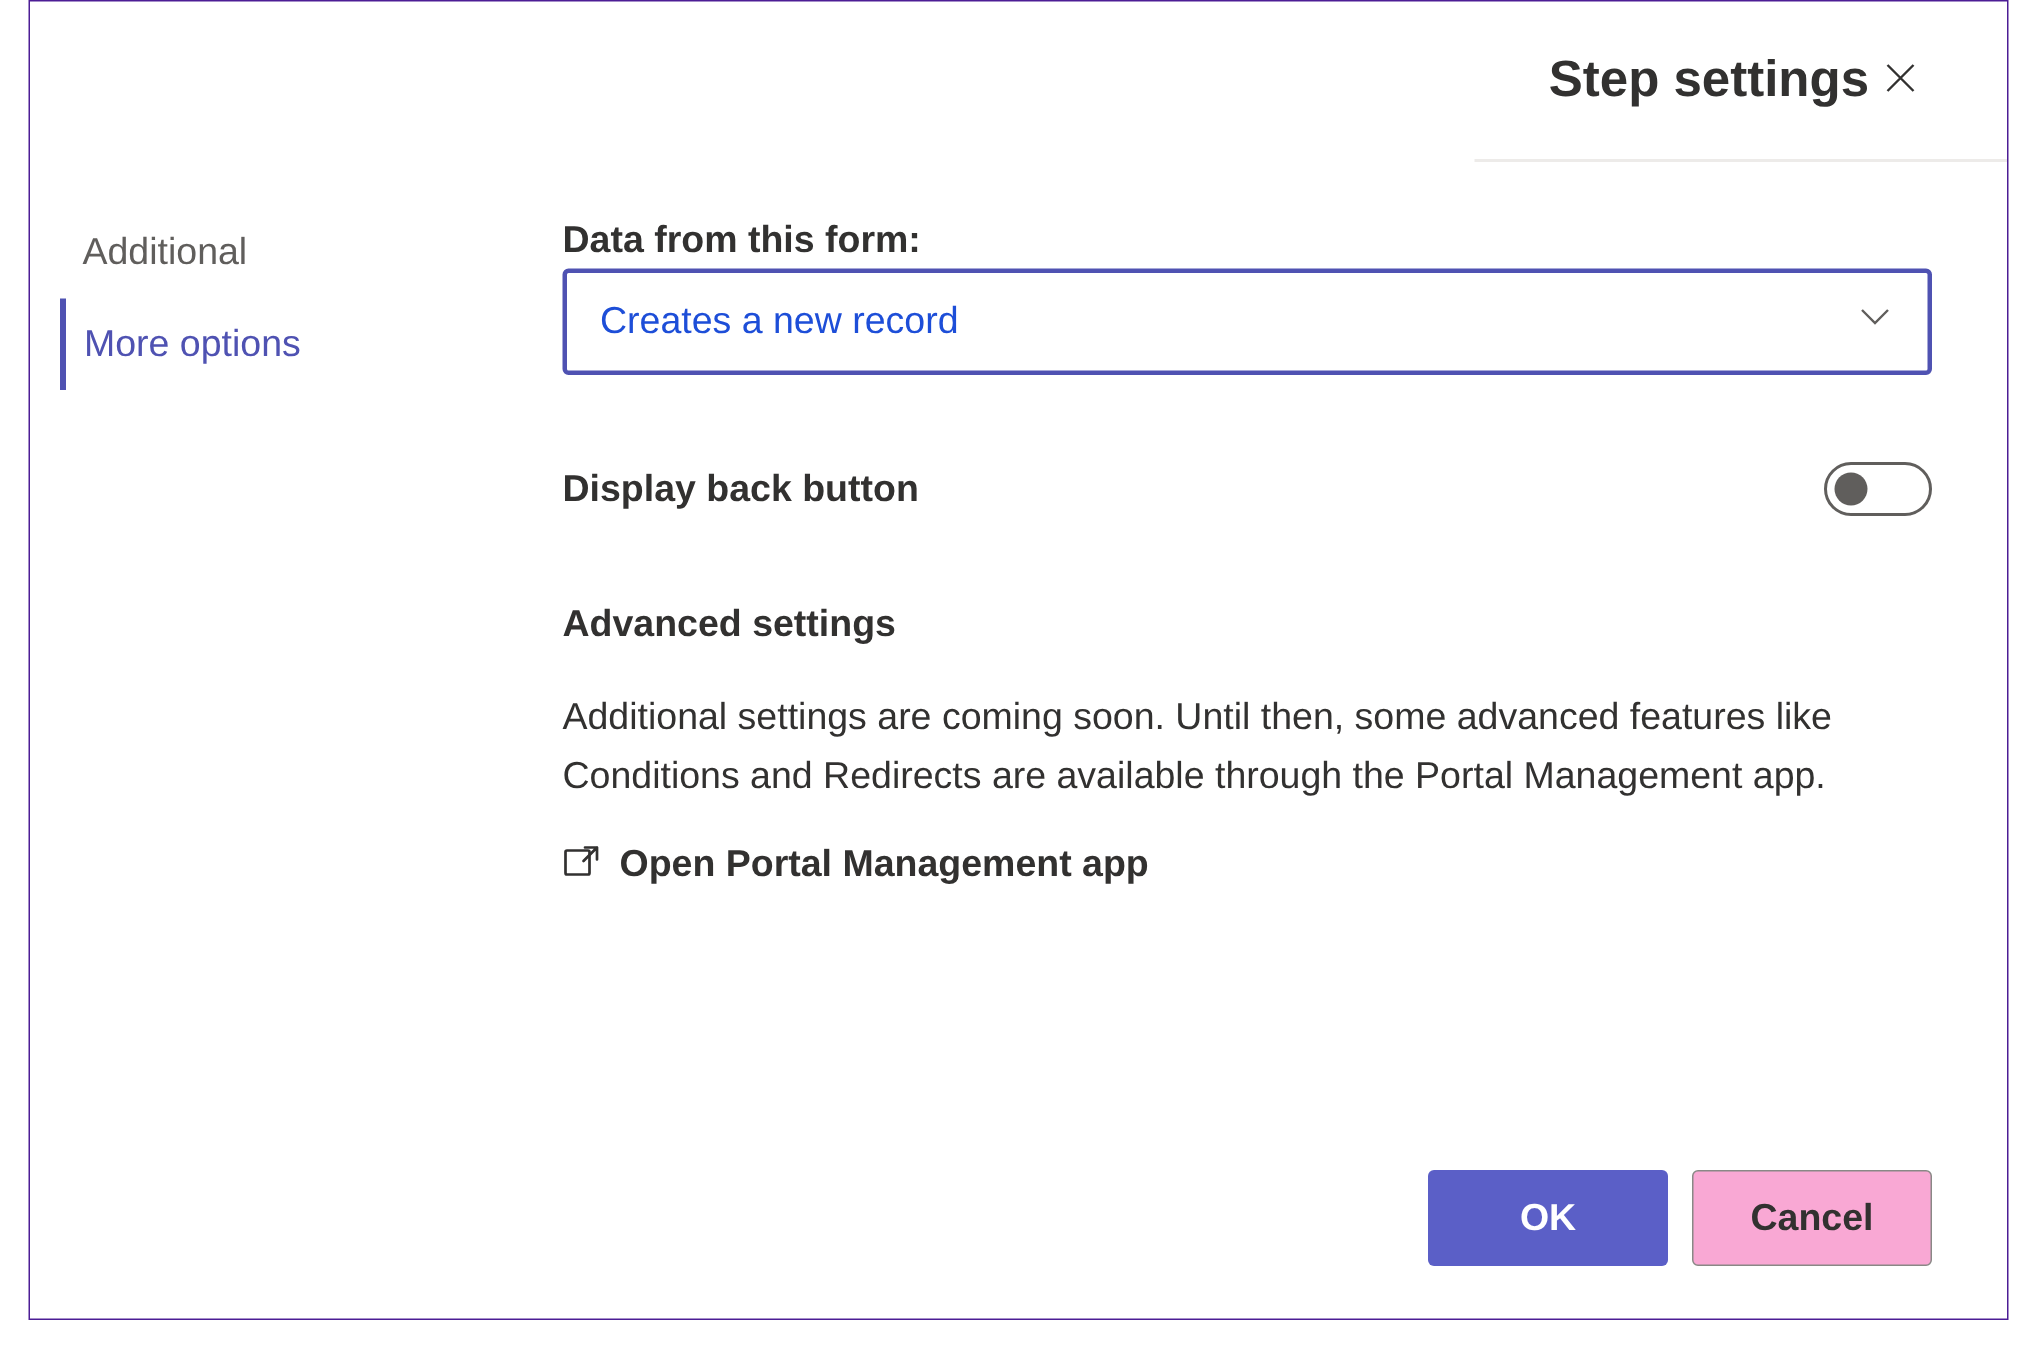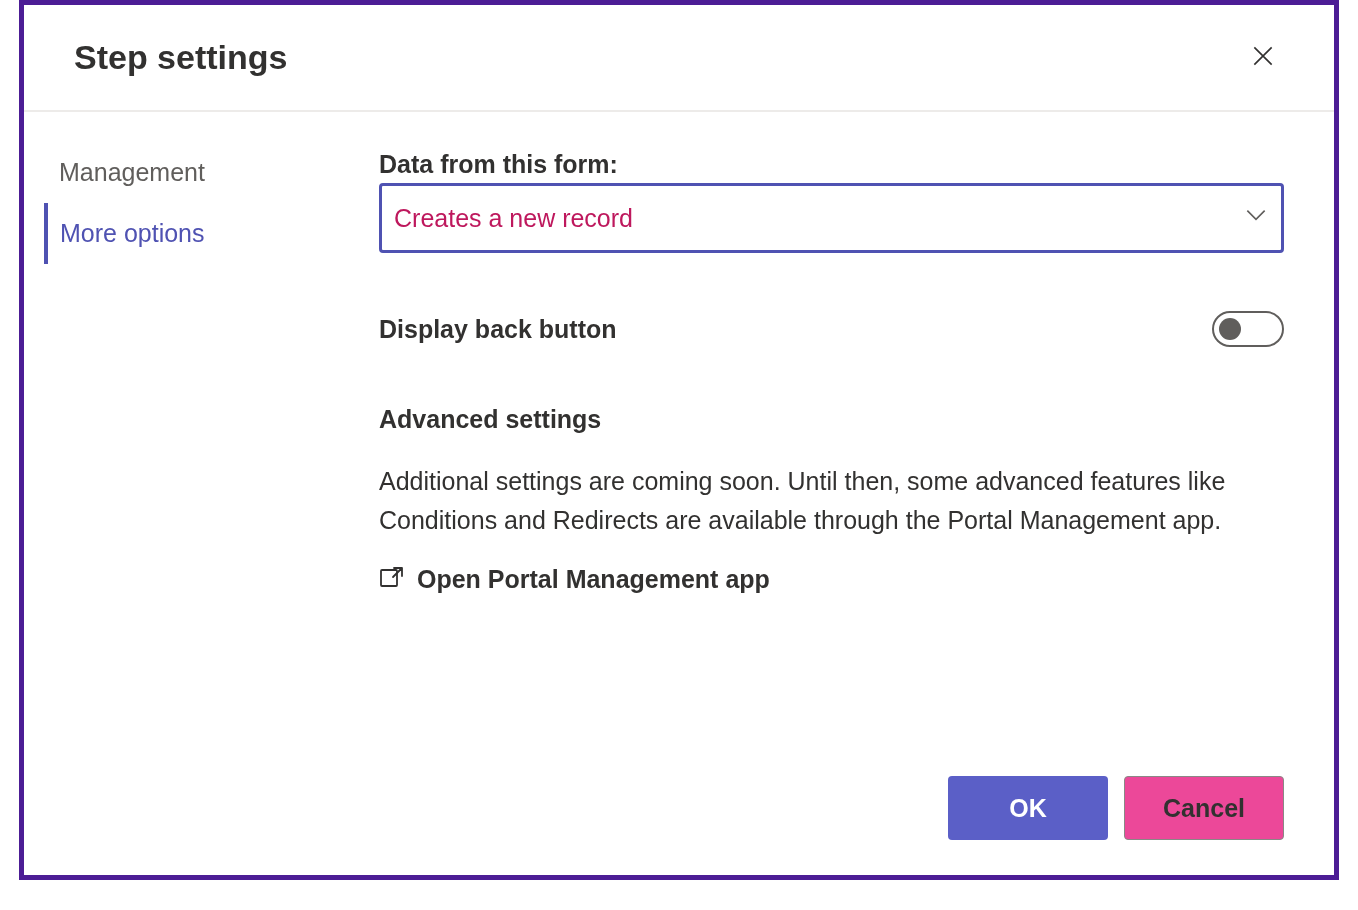--- a/index.html
+++ b/index.html
@@ -11,25 +11,26 @@
       font-family: 'Segoe UI', -apple-system, BlinkMacSystemFont, sans-serif;
       background: #fff;
       color: #323130;
       width: 1358px;
       height: 910px;
     }
     .dialog {
       width: 1320px;
       height: 880px;
       margin: 0 auto;
-      border: 5px solid #4c1d95;
+      border: 1px solid #4c1d95;
       background: #fff;
       display: flex;
       flex-direction: column;
       position: relative;
+      align-items: flex-end;
     }
     .dialog-header {
       display: flex;
       align-items: center;
       justify-content: space-between;
       padding: 30px 50px 30px 50px;
       border-bottom: 2px solid #edebe9;
     }
     .dialog-title {
       font-size: 34px;
@@ -80,23 +81,23 @@
       font-size: 25px;
       font-weight: 600;
       color: #323130;
       margin-bottom: 4px;
       margin-top: 8px;
     }
     .dropdown {
       width: 100%;
       border: 3px solid #4f52b2;
       border-radius: 4px;
-      padding: 16px 12px;
-      font-size: 25px;
-      color: #be185d;
+      padding: 16px 22px;
+      font-size: 25px;
+      color: #1d4ed8;
       display: flex;
       align-items: center;
       justify-content: space-between;
       cursor: pointer;
       background: #fff;
     }
     .dropdown svg {
       width: 26px;
       height: 26px;
       stroke: #605e5c;
@@ -179,21 +180,21 @@
       display: flex;
       align-items: center;
       justify-content: center;
     }
     .btn-primary {
       background: #5b5fc7;
       color: #fff;
       border: none;
     }
     .btn-secondary {
-      background: #ec4899;
+      background: #f9a8d4;
       color: #323130;
       border: 1px solid #8a8886;
     }
   </style>
 </head>
 <body>
 
 <div class="dialog">
   <div class="dialog-header">
     <h1 class="dialog-title">Step settings</h1>
@@ -202,21 +203,21 @@
         <svg viewBox="0 0 24 24" fill="none">
             <path d="M4 4 L20 20 M20 4 L4 20"></path>
           </svg>
       </span>
     </button>
   </div>
 
   <div class="dialog-body">
     <nav class="sidebar">
       <div class="sidebar-item">
-        <span>Management</span>
+        <span>Additional</span>
       </div>
       <div class="sidebar-item active">
         <span>More options</span>
       </div>
     </nav>
 
     <div class="content">
       <div class="field-label">Data from this form:</div>
       <div class="dropdown">
         <span>Creates a new record</span>

